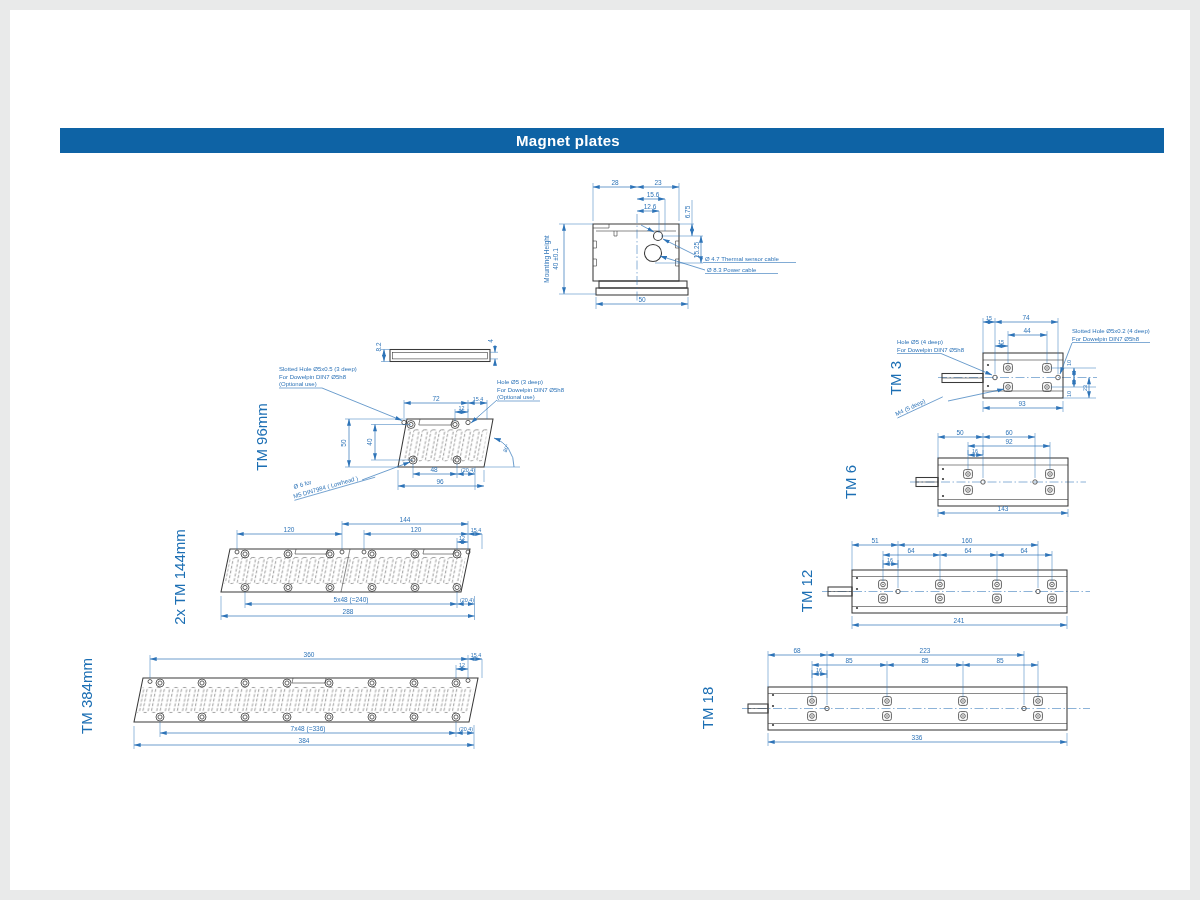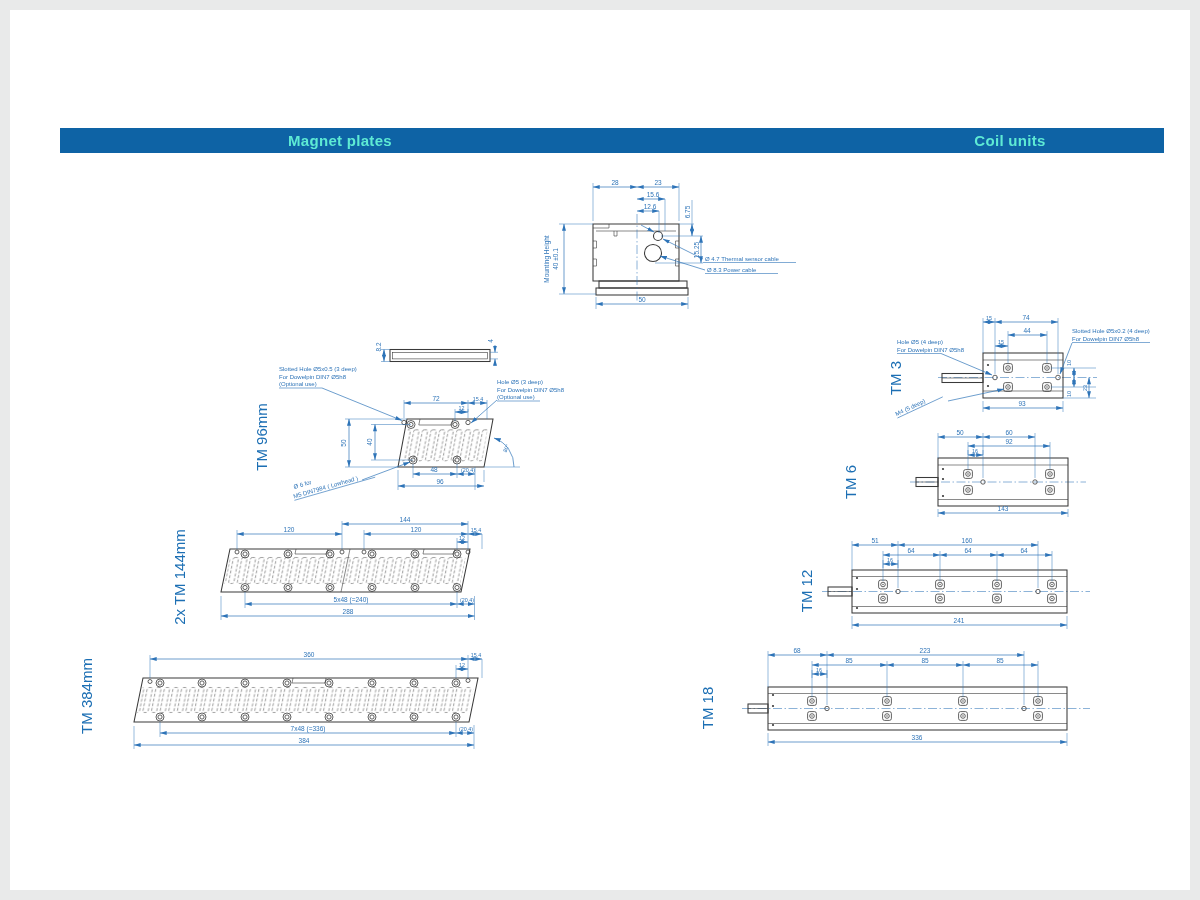--- a/index.html
+++ b/index.html
@@ -1,21 +1,21 @@
 <!DOCTYPE html>
 <html><head>
 <meta charset="utf-8">
 <style>
   html,body{margin:0;padding:0}
   body{width:1200px;height:900px;background:#e9eaea;position:relative;overflow:hidden;
        font-family:"Liberation Sans",sans-serif}
   .page{position:absolute;left:10px;top:10px;width:1180px;height:880px;background:#ffffff}
   .hdr{position:absolute;left:60px;top:128px;width:1104px;height:25px;background:#0e63a5}
-  .hdr span{position:absolute;top:4px;color:#5eead4;font:bold 15px "Liberation Sans",sans-serif;
-            text-align:center;letter-spacing:.3px}
+  .hdr span{position:absolute;top:4px;color:#ffffff;font:bold 15px "Liberation Sans",sans-serif;
+            text-align:right;letter-spacing:.3px}
   .hdr .lft{left:0;width:560px}
   .hdr .rgt{left:780px;width:340px}
   svg.canvas{position:absolute;left:0;top:0}
   .part{fill:none;stroke:#3a3a3a;stroke-width:1.05;stroke-linejoin:miter}
   .pthin{fill:none;stroke:#3a3a3a;stroke-width:0.6}
   .pdot{fill:#3a3a3a;stroke:none}
   .hole{fill:none;stroke:#3a3a3a;stroke-width:0.8}
   .dowel{fill:none;stroke:#3a3a3a;stroke-width:0.8}
   .dim{stroke:#2e74b8;stroke-width:0.7;fill:none}
   .ext{stroke:#2e74b8;stroke-width:0.5;fill:none}
@@ -27,21 +27,20 @@
   .note{fill:#2e74b8;font-size:6px;text-anchor:start}
   .tml{fill:#1c6fb4;font-size:15px;text-anchor:middle}
 </style>
 </head>
 <body>
 
 <div class="page"></div>
 
 <div class="hdr">
   <span class="lft">Magnet plates</span>
-  <span class="rgt">Coil units</span>
 </div>
 
 <svg class="canvas" width="1200" height="900" viewBox="0 0 1200 900">
 <defs>
   <marker id="ma" markerWidth="8" markerHeight="6" refX="6.8" refY="2.8" orient="auto" markerUnits="userSpaceOnUse">
     <path d="M0,0.8 L6.9,2.8 L0,4.8 Z" fill="#2e74b8"></path>
   </marker>
   <marker id="mb" markerWidth="8" markerHeight="6" refX="0.2" refY="2.8" orient="auto" markerUnits="userSpaceOnUse">
     <path d="M6.9,0.8 L0,2.8 L6.9,4.8 Z" fill="#2e74b8"></path>
   </marker>

